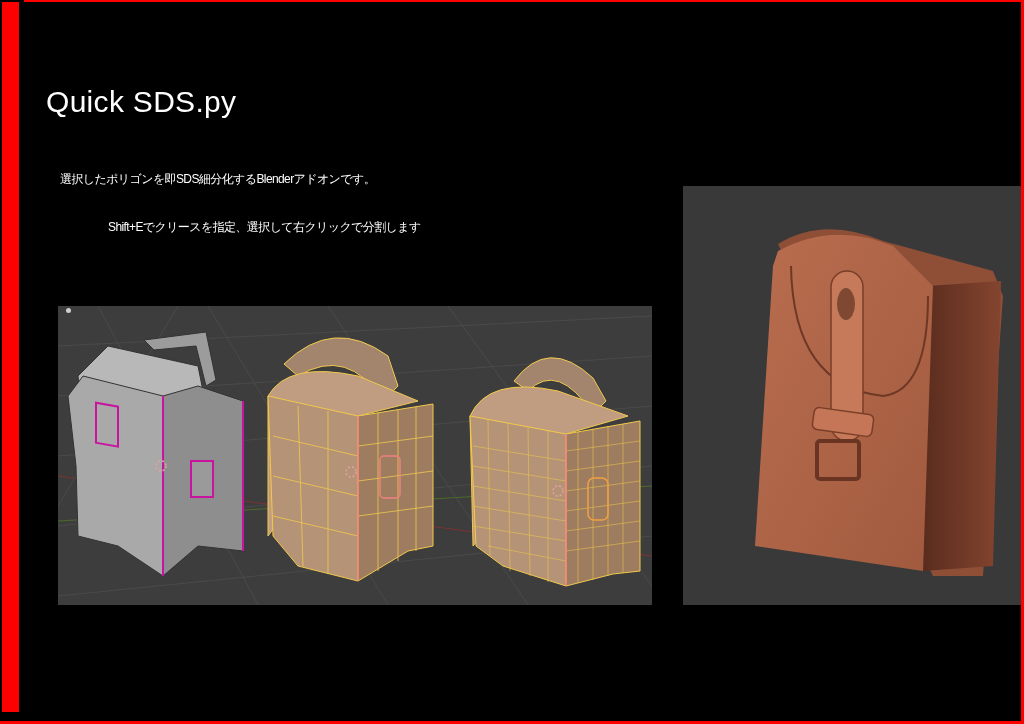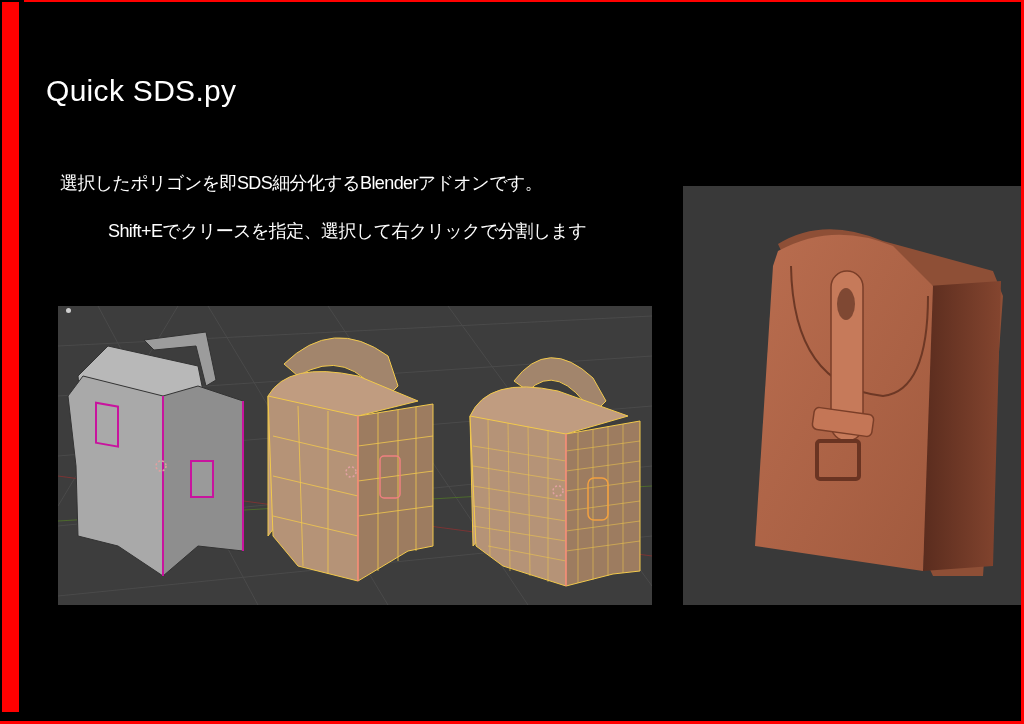--- a/index.html
+++ b/index.html
@@ -1,22 +1,22 @@
 <!DOCTYPE html>
 <html><head>
 <meta charset="utf-8">
 <style>
   html, body { margin:0; padding:0; }
   body { width:1024px; height:724px; background:#000; position:relative; overflow:hidden; font-family:"Liberation Sans", "DejaVu Sans", sans-serif; }
   .bar-left { position:absolute; left:2px; top:2px; width:17px; height:710px; background:#ff0000; }
   .line-top { position:absolute; left:24px; top:0; width:1000px; height:2px; background:#ff0000; }
   .line-bottom { position:absolute; left:0; top:721px; width:1024px; height:3px; background:#ff0000; }
   .line-right { position:absolute; left:1021px; top:0; width:3px; height:724px; background:#ff0000; }
-  .title { position:absolute; left:46px; top:74px; color:#fff; font-size:30px; letter-spacing:0.3px; }
-  .desc { position:absolute; left:60px; color:#fff; font-size:18px; white-space:nowrap; letter-spacing:-0.6px; }
+  .title { position:absolute; left:46px; top:85px; color:#fff; font-size:30px; letter-spacing:0.3px; }
+  .desc { position:absolute; left:60px; color:#fff; font-size:12px; white-space:nowrap; letter-spacing:-0.6px; }
   .desc1 { top:171px; } .desc2 { top:219px;margin-left:48px; }
   .viewport { position:absolute; left:58px; top:306px; width:594px; height:299px; background:#3d3d3d; overflow:hidden; }
   .render { position:absolute; left:683px; top:186px; width:338px; height:419px; background:#393939; overflow:hidden; }
   .vp-dot { position:absolute; left:8px; top:2px; width:5px; height:5px; border-radius:50%; background:#cfcfcf; }
   svg { position:absolute; left:0; top:0; }
 </style>
 </head>
 <body>
 
 <div class="bar-left"></div>

